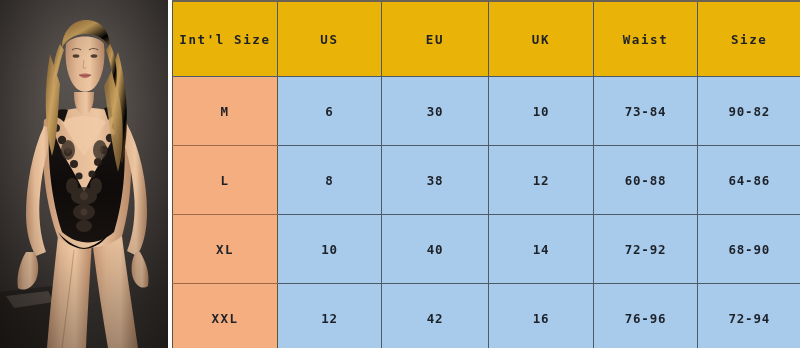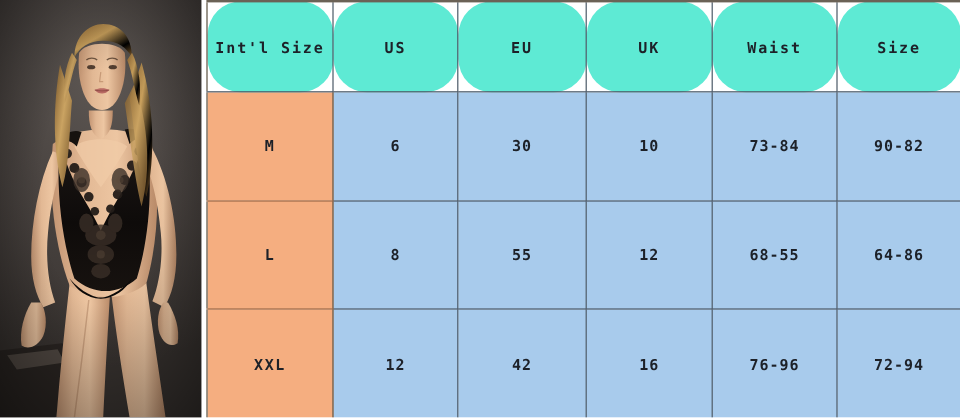--- a/index.html
+++ b/index.html
@@ -82,27 +82,26 @@
     margin: 0;
     font-family: "DejaVu Sans Mono", monospace;
     font-weight: bold;
     color: #1d2128;
     border-right: 1px solid #4d5a68;
     border-bottom: 1px solid #4d5a68;
   }
 
   thead th {
     height: 74px;
-    background: #5eead4;
+    background: #eab308;
     font-size: 12.5px;
     letter-spacing: 1.6px;
     color: #201d18;
     border-right: 1px solid #5f5847;
     border-bottom: 1px solid #7a7050;
-    border-radius: 28px;
   }
 
   tbody td {
     height: 68px;
     background: #a8cbec;
     font-size: 12.5px;
     letter-spacing: 0.8px;
   }
   tbody td.size-cell {
     background: #f5ae80;
@@ -264,24 +263,32 @@
           <td class="size-cell">M</td>
           <td>6</td>
           <td>30</td>
           <td>10</td>
           <td>73-84</td>
           <td>90-82</td>
         </tr>
         <tr>
           <td class="size-cell">L</td>
           <td>8</td>
-          <td>55</td>
+          <td>38</td>
           <td>12</td>
-          <td>68-55</td>
+          <td>60-88</td>
           <td>64-86</td>
+        </tr>
+        <tr>
+          <td class="size-cell">XL</td>
+          <td>10</td>
+          <td>40</td>
+          <td>14</td>
+          <td>72-92</td>
+          <td>68-90</td>
         </tr>
         <tr>
           <td class="size-cell">XXL</td>
           <td>12</td>
           <td>42</td>
           <td>16</td>
           <td>76-96</td>
           <td>72-94</td>
         </tr>
       </tbody>

